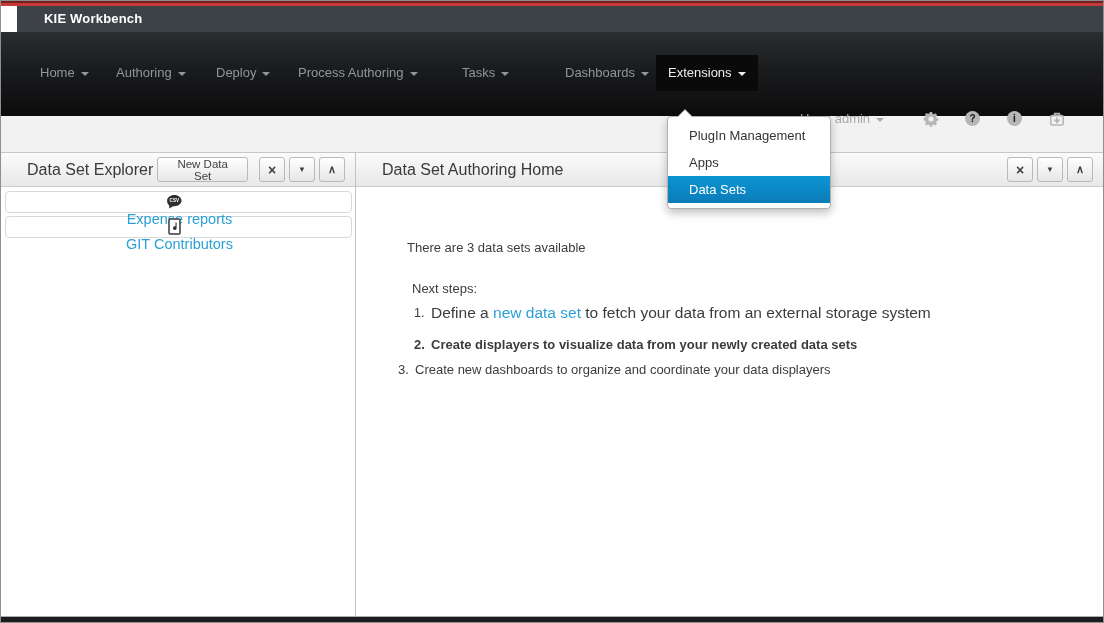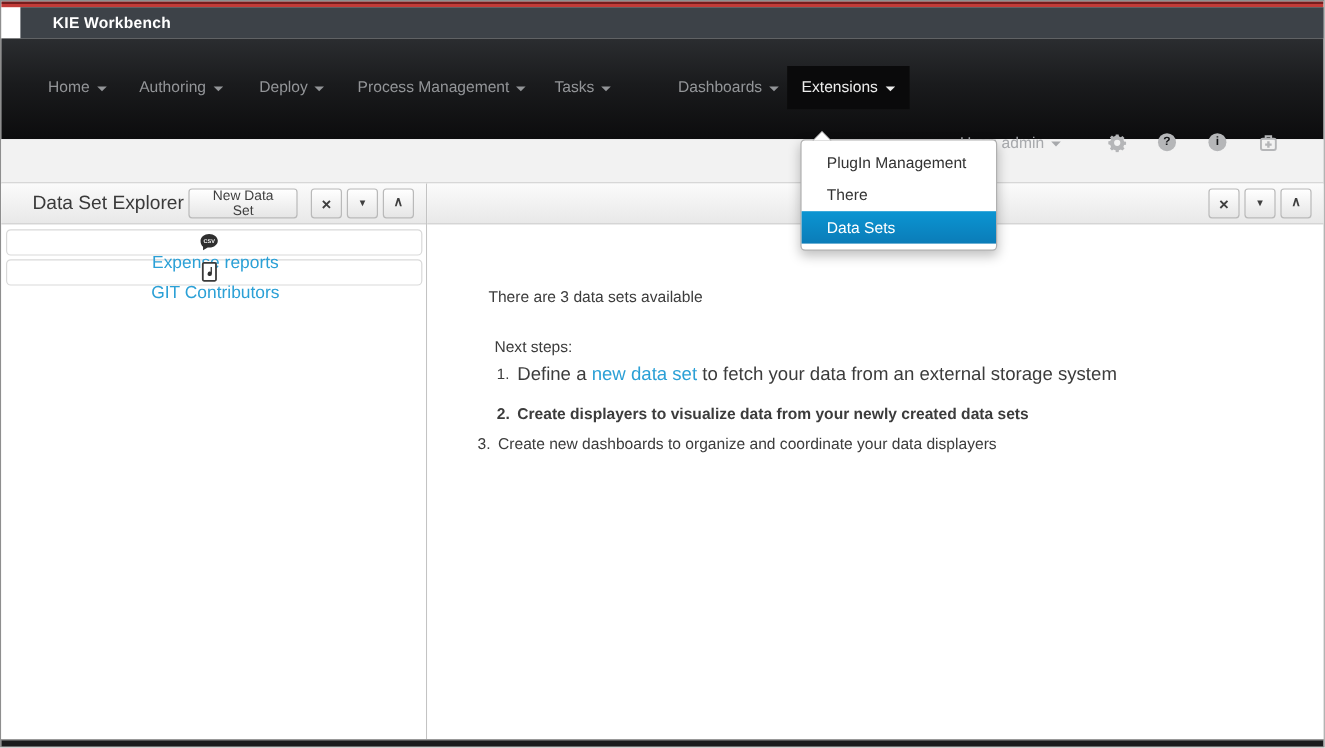--- a/index.html
+++ b/index.html
@@ -111,21 +111,21 @@
 
   <div class="title-bar">
     <span>KIE Workbench</span>
   </div>
 
   <div class="navbar">
     <div class="nav-items">
       <span class="nav-item ni0"><span>Home</span><span class="caret"></span></span>
       <span class="nav-item ni1"><span>Authoring</span><span class="caret"></span></span>
       <span class="nav-item ni2"><span>Deploy</span><span class="caret"></span></span>
-      <span class="nav-item ni3"><span>Process Management</span><span class="caret"></span></span>
+      <span class="nav-item ni3"><span>Process Authoring</span><span class="caret"></span></span>
       <span class="nav-item ni4"><span>Tasks</span><span class="caret"></span></span>
       <span class="nav-item ni5"><span>Dashboards</span><span class="caret"></span></span>
       <span class="nav-item ni6 active"><span>Extensions</span><span class="caret"></span></span>
     </div>
 
     <span class="user-menu">
       <span>User: admin</span><span class="caret"></span>
     </span>
 
     <span class="hdr-icon ic-gear">
@@ -193,20 +193,21 @@
               <path fill="#2f2f2f" d="M11.6 5.5v5.6a1.8 1.8 0 1 1-1.1-1.6V5.5z"></path>
             </svg>
           </span>
           <span class="ds-name">GIT Contributors</span>
         </div>
       </div>
     </div>
 
     <div class="panel-right">
       <div class="panel-header">
+        <span class="panel-title">Data Set Authoring Home</span>
         <span class="header-btns">
           <button class="mini-btn">
               <span class="glyph-x">×</span>
             </button>
           <button class="mini-btn">
               <span class="glyph-down">▼</span>
             </button>
           <button class="mini-btn">
               <span class="glyph-up">∧</span>
             </button>
@@ -226,19 +227,19 @@
         </div>
       </div>
     </div>
 
   </div>
 
   <div class="dropdown">
     <span class="arrow-border"></span>
     <span class="arrow-fill"></span>
     <div class="dd-item">PlugIn Management</div>
-    <div class="dd-item">There</div>
+    <div class="dd-item">Apps</div>
     <div class="dd-item active">Data Sets</div>
   </div>
 
   <div class="bottom-strip"></div>
 
 </div>
 
 </body></html>

